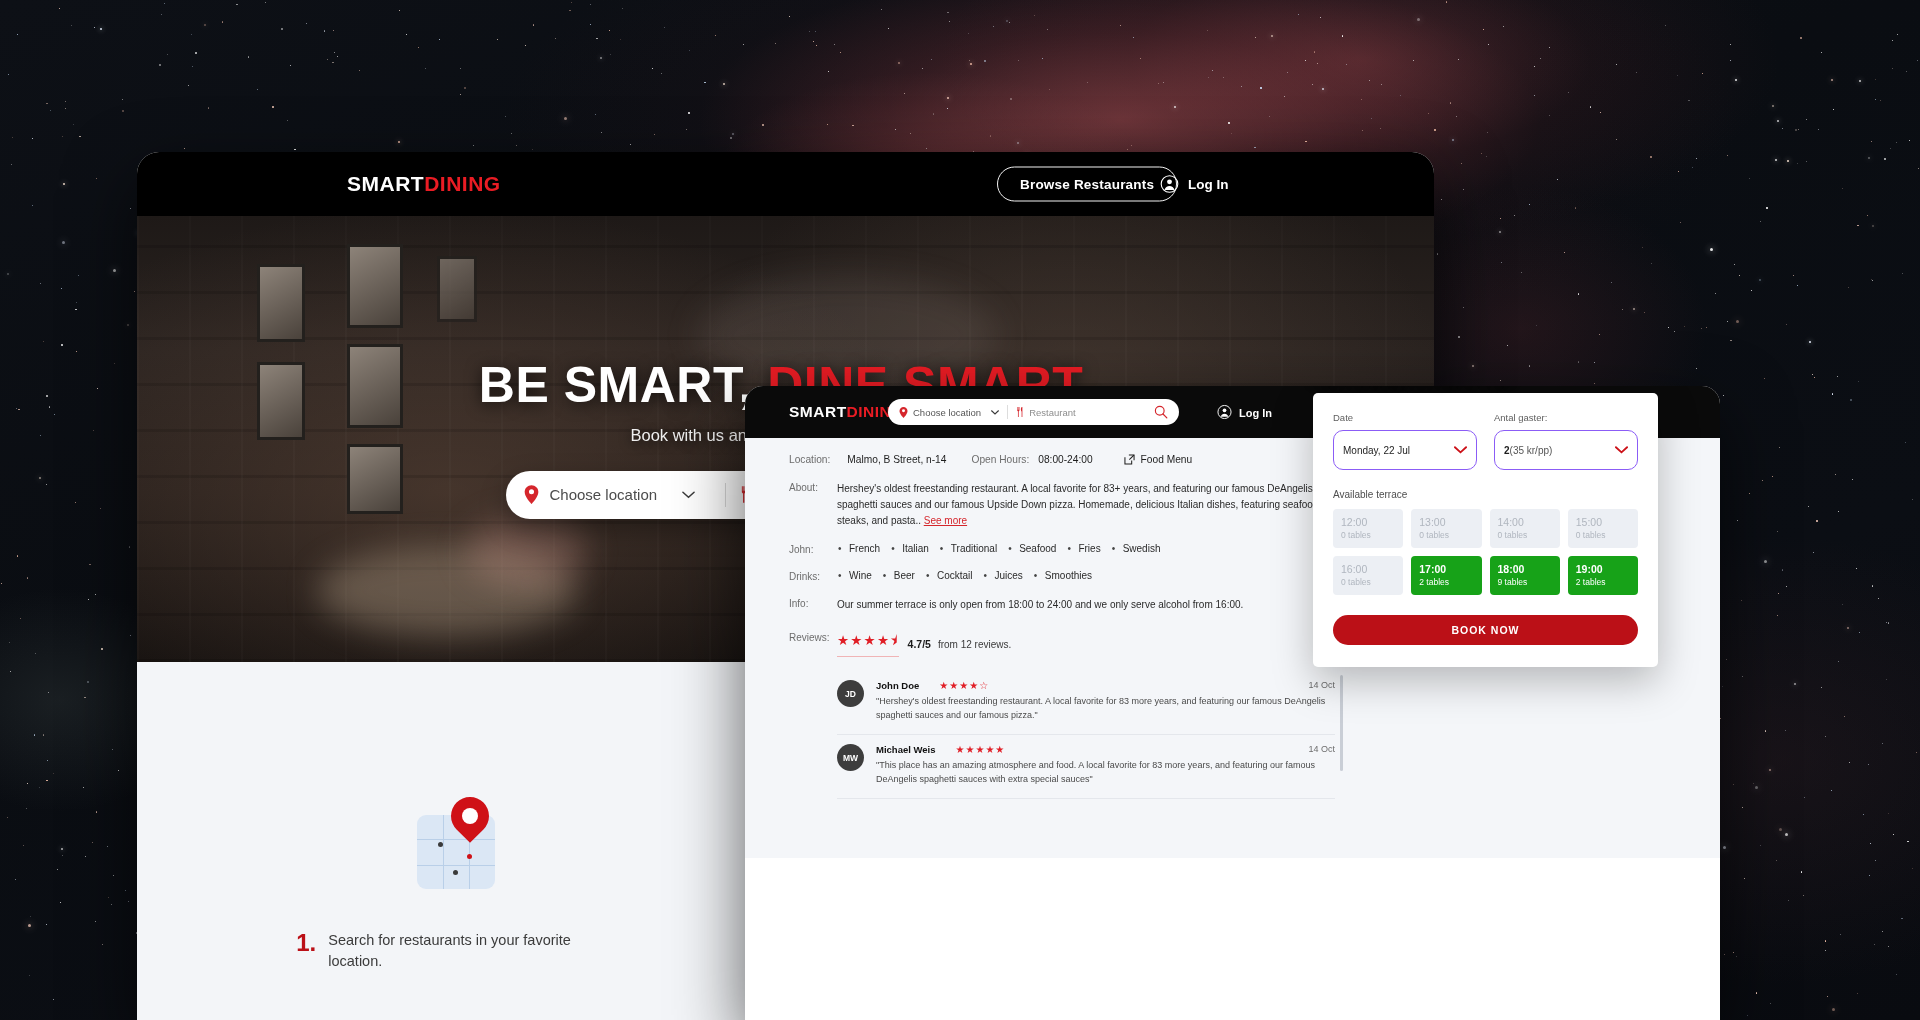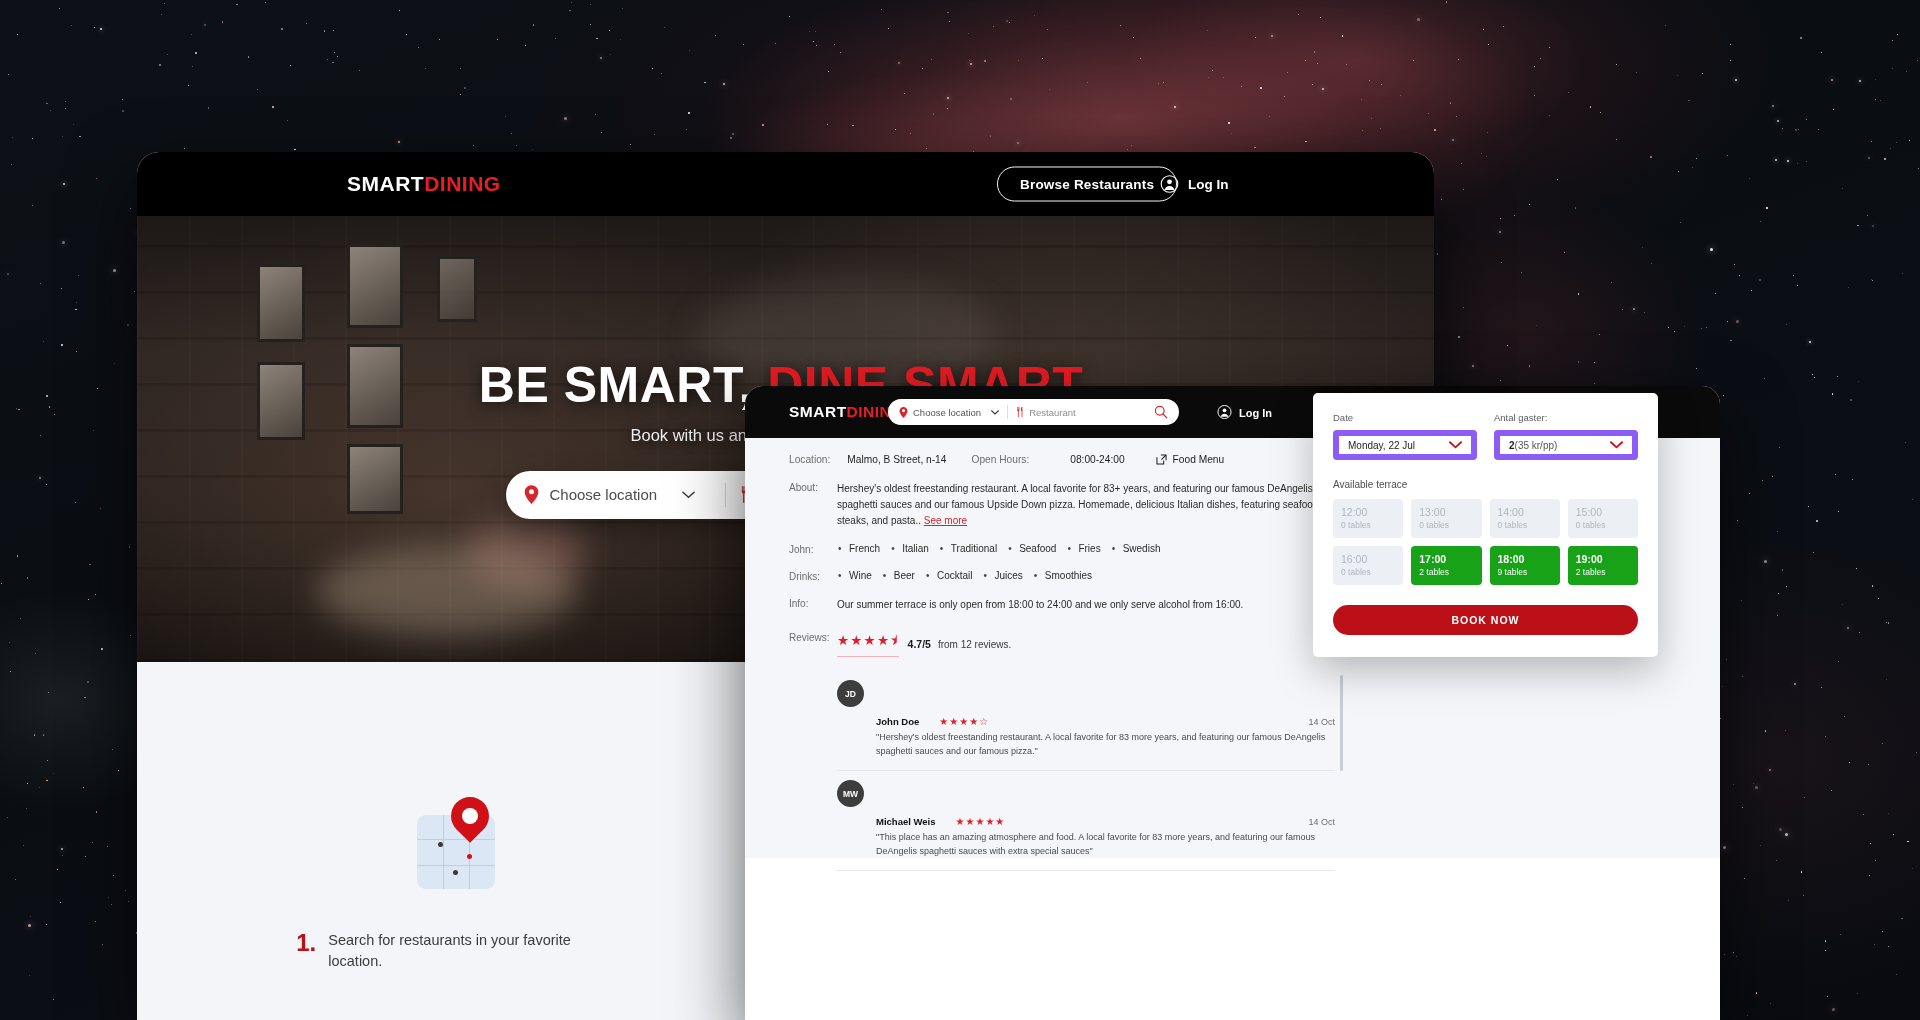--- a/index.html
+++ b/index.html
@@ -137,55 +137,55 @@
     background:linear-gradient(180deg, rgba(0,0,0,0) 38%, rgba(0,0,0,0.62) 100%);
   }
   .leaf { position:absolute; border-radius:60% 40% 55% 45%; }
   .glass { position:absolute; border-radius:40% 40% 50% 50%; background:rgba(205,205,190,0.20); }
   .det-title { position:absolute; left:44px; bottom:6px; z-index:3; color:#fff; font-size:32px; font-weight:800; letter-spacing:.3px; text-shadow:0 3px 14px rgba(0,0,0,.75); }
 
   .det-body { position:relative; background:#f4f6f9; height:420px; }
   .det-content { position:absolute; left:44px; top:16px; width:546px; }
   .meta-row { display:flex; align-items:center; gap:9px; font-size:10.2px; margin-bottom:16px; }
   .meta-lbl { color:#6d6d6d; }
-  .meta-val { color:#1d1d1d;margin-left:32px; }
+  .meta-val { color:#1d1d1d; }
   .menu-link { display:flex; align-items:center; gap:6px; margin-left:22px; color:#1d1d1d; cursor:pointer; }
 
   .info-row { display:flex; margin-bottom:15px; }
   .info-key { width:48px; flex:none; font-size:10px; color:#6d6d6d; padding-top:1px; }
   .info-val { font-size:10px; color:#2a2a2a; line-height:1.58; }
   .see-more { color:#d5262c; text-decoration:underline; cursor:pointer; }
   .chips { display:flex; flex-wrap:wrap; gap:3px 0; }
   .chip { font-size:10px; color:#2a2a2a; position:relative; padding:0 10px 0 12px; }
   .chip::before { content:"•"; position:absolute; left:1px; color:#444; }
 
   .rev-head { display:flex; align-items:center; }
   .stars { color:#e01e26; font-size:13.5px; letter-spacing:1.2px; border-bottom:1.3px solid #f0b4b6; padding-bottom:2px; }
   .rev-score { font-size:10.5px; font-weight:700; color:#1a1a1a; margin-left:9px; }
   .rev-from { font-size:10px; color:#3a3a3a; margin-left:7px; }
 
   .rev-list { margin-top:14px; width:498px; position:relative; }
   .rev-item { display:flex; gap:12px; padding:9px 0 11px 0; border-bottom:1px solid #e4e7ec; }
   .avatar { width:27px; height:27px; flex:none; border-radius:50%; background:#3d3d3d; color:#fff; font-size:8.5px; font-weight:700; display:flex; align-items:center; justify-content:center; }
   .rev-main { flex:1; }
-  .rev-top { display:flex; align-items:center;margin-top:36px; }
+  .rev-top { display:flex; align-items:flex-start; }
   .rev-name { font-size:9.5px; font-weight:700; color:#111; }
   .rev-stars { color:#e01e26; font-size:10px; letter-spacing:1px; margin-left:20px; }
   .rev-date { margin-left:auto; font-size:9px; color:#6d6d6d; }
   .rev-text { margin-top:4px; font-size:9px; color:#4a4a4a; line-height:1.55; }
   .rev-scroll { position:absolute; right:-8px; top:4px; width:3px; height:96px; border-radius:2px; background:#c9ced6; }
 
   
   .book-wrap { position:absolute; left:568px; top:-68px; width:345px; z-index:4; }
   .book-head { color:#fff; font-size:12.4px; font-weight:700; margin-bottom:9px; text-shadow:0 2px 10px rgba(0,0,0,.8); }
   .book-card { background:#fff; border-radius:5px; padding:19px 20px 22px 20px; box-shadow:0 14px 40px rgba(0,0,0,.26); }
   .bf-row { display:flex; gap:17px; }
   .bf { flex:1; }
   .bf-lbl { font-size:9.5px; color:#5e5e5e; margin-bottom:7px; }
-  .bf-sel { height:30px; border:6px solid #8b5cf6; border-radius:4px; display:flex; align-items:center; padding:0 9px; cursor:pointer; }
+  .bf-sel { height:40px; border:1px solid #8b5cf6; border-radius:10px; display:flex; align-items:center; padding:0 9px; cursor:pointer; }
   .bf-sel .v { font-size:10px; color:#1e1e1e; }
   .bf-sel .v b { font-weight:700; }
   .bf-sel .v span.g { color:#555; }
   .chev { margin-left:auto; color:#cc1118; font-size:11px; font-weight:700; }
 
   .avail-lbl { margin-top:19px; font-size:10px; color:#4e4e4e; }
   .slots { margin-top:9px; display:grid; grid-template-columns:repeat(4,1fr); gap:8px; }
   .slot { border-radius:4px; padding:7px 8px 8px 8px; }
   .slot.off { background:#eceff4; }
   .slot.off .tm { font-size:10.5px; color:#b0b6bf; }

